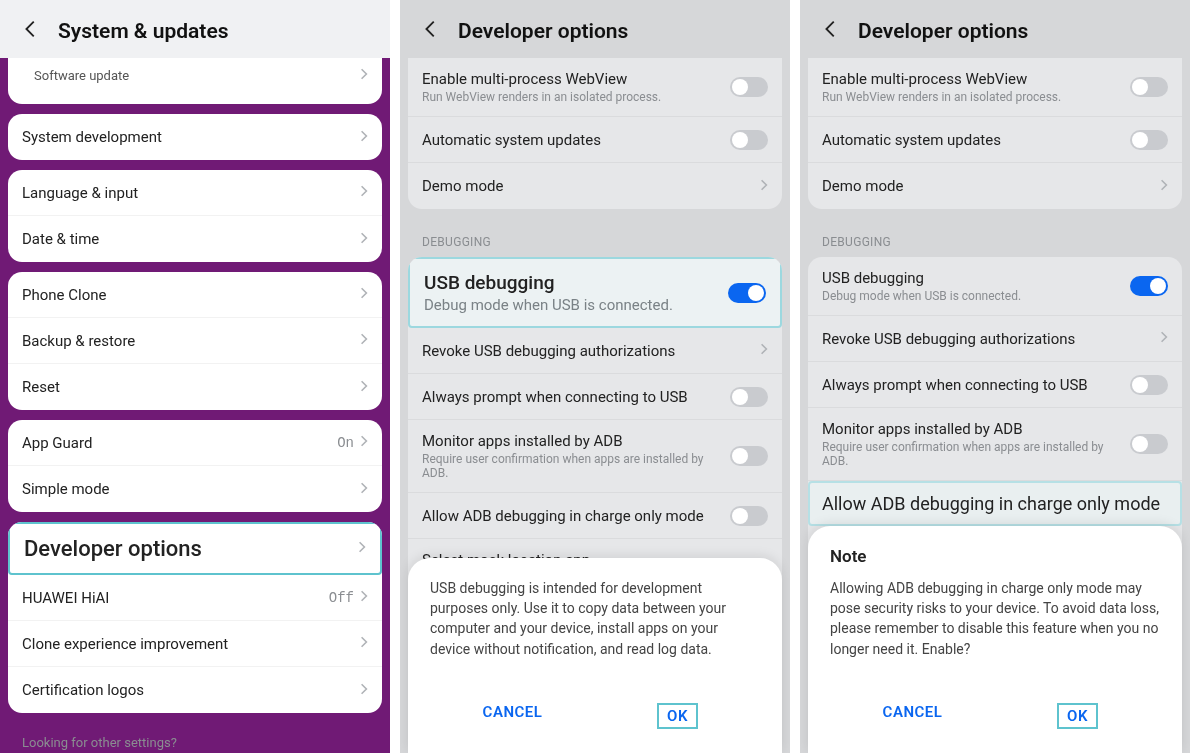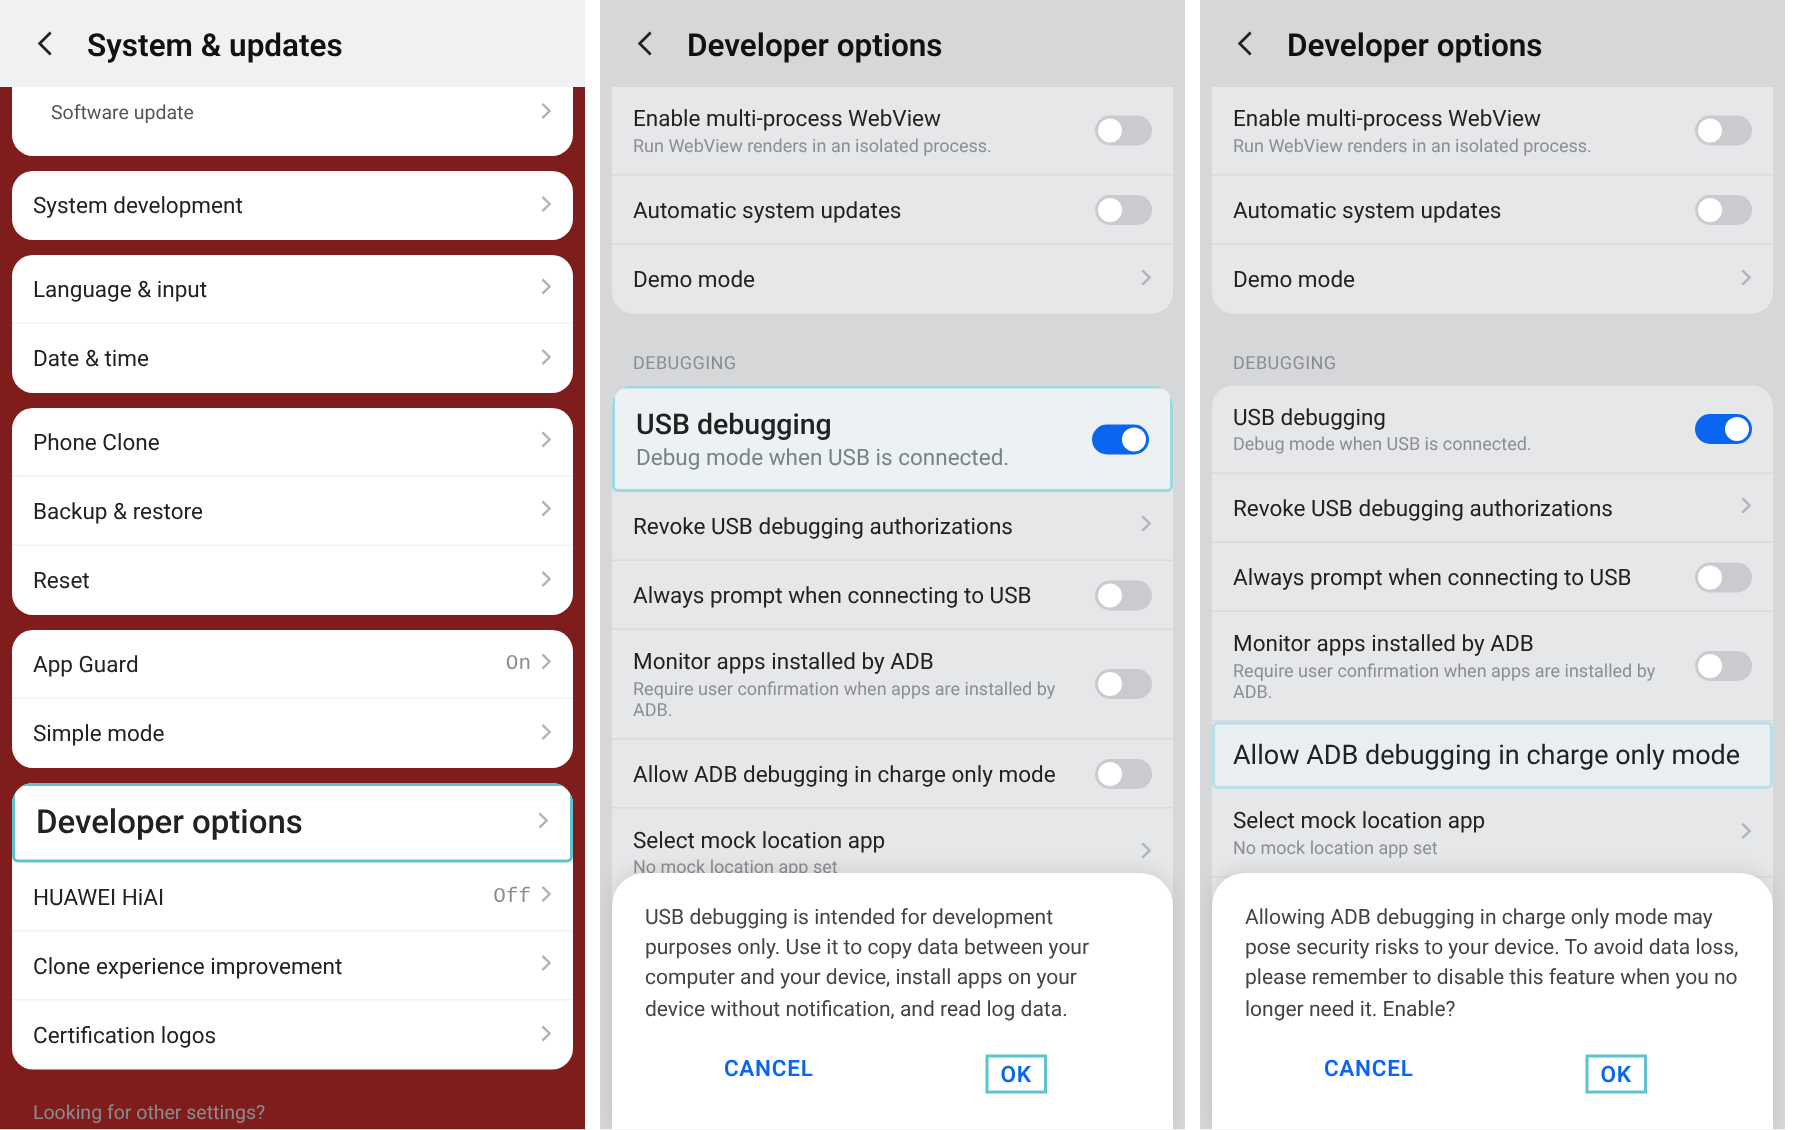--- a/index.html
+++ b/index.html
@@ -12,21 +12,21 @@
   display: flex;
   gap: 10px;
 }
 .screen {
   width: 390px;
   height: 753px;
   background: #f0f1f3;
   position: relative;
   overflow: hidden;
 }
-.screen1 { background: #7f1d1d; }
+.screen1 { background: #701a75; }
 .screen2, .screen3 { background: #d6d7d9; }
 .hdr {
   display: flex;
   align-items: center;
   padding: 18px 20px 14px;
   gap: 16px;
   background: #f0f1f3;
 }
 .screen2 .hdr, .screen3 .hdr { background: #d6d7d9; }
 .back-arrow {
@@ -95,21 +95,21 @@
 }
 .dialog {
   position: absolute;
   bottom: 0; left: 8px; right: 8px;
   background: #fff;
   border-radius: 22px 22px 0 0;
   padding: 20px 22px 16px;
   box-shadow: 0 -2px 12px rgba(0,0,0,0.1);
 }
 .dlg-title { font-size: 17px; font-weight: 600; color: #222; margin-bottom: 12px; }
-.dlg-body { font-size: 14px; color: #444; line-height: 1.45; margin-bottom: 12px; }
+.dlg-body { font-size: 14px; color: #444; line-height: 1.45; margin-bottom: 36px; }
 .dlg-btns { display: flex; }
 .dlg-btn { flex: 1; text-align: center; font-size: 15px; font-weight: 600; color: #0a66f0; padding: 8px; cursor: pointer; letter-spacing: 0.5px; }
 .ok-box { border: 2px solid #5ec3ce; display: inline-block; padding: 2px 8px; }
 .disabled-row .row-title { color: #9a9da1; }
 .item-highlight {
   background: #e9eff0;
   border: 2px solid #b6e0e5;
   border-radius: 4px;
   padding: 10px 12px;
 }
@@ -453,19 +453,20 @@
             </svg></span>
       </div>
       <div class="row disabled-row" style="border-bottom:none;">
         <div class="row-text">
             <div class="row-title">Wait for debugger</div>
           </div>
       </div>
     </div>
   </div>
   <div class="dialog">
+    <div class="dlg-title">Note</div>
     <div class="dlg-body">Allowing ADB debugging in charge only mode may pose security risks to your device. To avoid data loss, please remember to disable this feature when you no longer need it. Enable?</div>
     <div class="dlg-btns">
       <div class="dlg-btn">CANCEL</div>
       <div class="dlg-btn"><span class="ok-box">OK</span></div>
     </div>
   </div>
 </div>
 
 </body></html>

